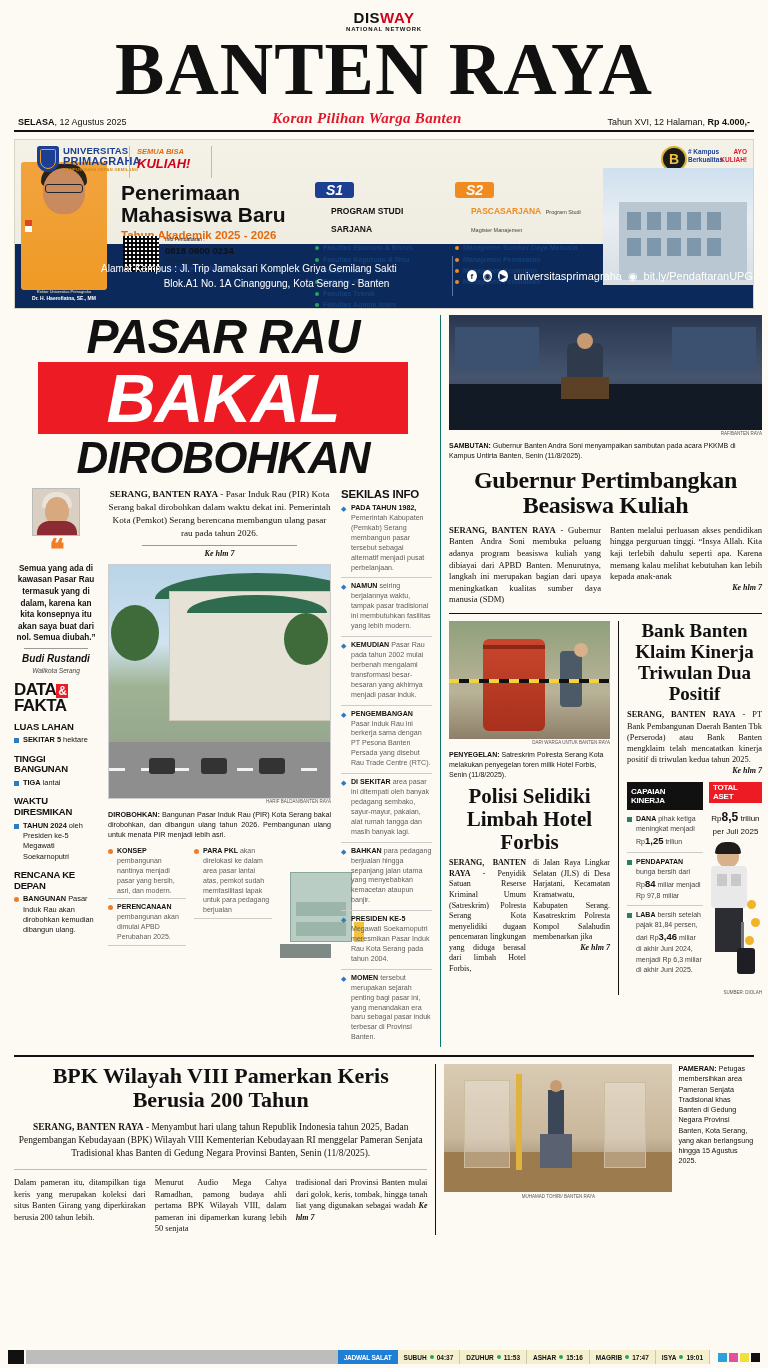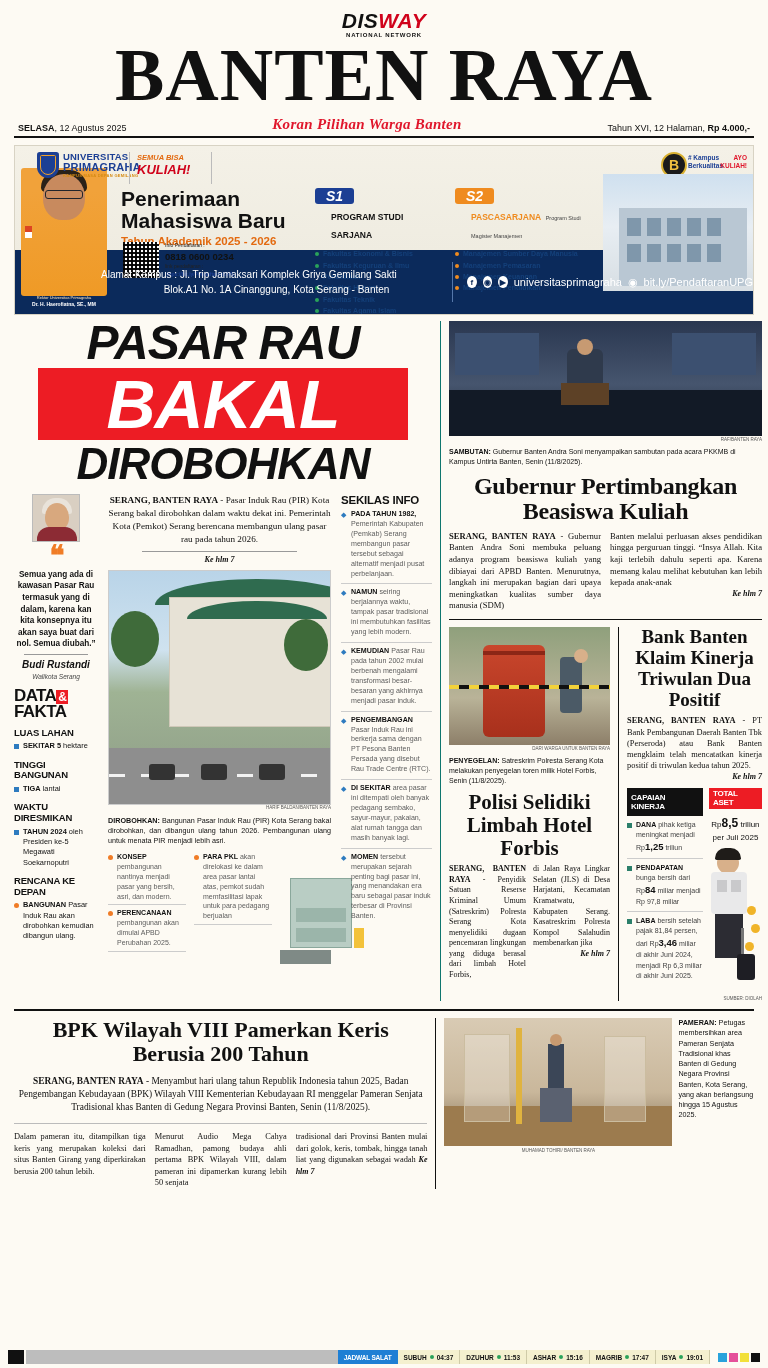--- a/index.html
+++ b/index.html
@@ -9,21 +9,21 @@
     font-family:"Liberation Serif", serif;
     color:#111;
     overflow:hidden;
     position:relative;
   }
   .page { width:768px; height:1368px; position:relative; background:#fdfaf3; }
 
   
   .masthead { padding:10px 14px 0; text-align:center; position:relative; }
   .disway { text-align:center; line-height:1; }
-  .disway-main { font-family:"Liberation Sans", sans-serif; font-weight:bold; font-style:italic; font-size:21px; letter-spacing:.5px; }
+  .disway-main { font-family:"Liberation Sans", sans-serif; font-weight:bold; font-size:15px; letter-spacing:.5px; }
   .disway-main .dis { color:#111; }
   .disway-main .way { color:#d0021b; }
   .disway-sub { font-family:"Liberation Sans", sans-serif; font-weight:bold; font-size:6px; letter-spacing:.8px; color:#111; margin-top:1px; }
   .paper-title {
     font-family:"Liberation Serif", serif;
     font-weight:bold;
     font-size:74px;
     letter-spacing:1px;
     line-height:.95;
     margin-top:2px;
@@ -488,20 +488,22 @@
           </div>
         </div>
 
         <div class="lead-right">
           <div class="si-title">SEKILAS INFO</div>
           <div class="si-item"><b>PADA TAHUN 1982,</b><span> Pemerintah Kabupaten (Pemkab) Serang membangun pasar tersebut sebagai alternatif menjadi pusat perbelanjaan.</span></div>
           <div class="si-item"><b>NAMUN</b><span> seiring berjalannya waktu, tampak pasar tradisional ini membutuhkan fasilitas yang lebih modern.</span></div>
           <div class="si-item"><b>KEMUDIAN</b><span> Pasar Rau pada tahun 2002 mulai berbenah mengalami transformasi besar-besaran yang akhirnya menjadi pasar induk.</span></div>
           <div class="si-item"><b>PENGEMBANGAN</b><span> Pasar Induk Rau ini berkerja sama dengan PT Pesona Banten Persada yang disebut Rau Trade Centre (RTC).</span></div>
           <div class="si-item"><b>DI SEKITAR</b><span> area pasar ini ditempati oleh banyak pedagang sembako, sayur-mayur, pakaian, alat rumah tangga dan masih banyak lagi.</span></div>
+          <div class="si-item"><b>BAHKAN</b><span> para pedagang berjualan hingga sepanjang jalan utama yang menyebabkan kemacetan ataupun banjir.</span></div>
+          <div class="si-item"><b>PRESIDEN KE-5</b><span> Megawati Soekarnoputri meresmikan Pasar Induk Rau Kota Serang pada tahun 2004.</span></div>
           <div class="si-item" style="border-bottom:none;"><b>MOMEN</b><span> tersebut merupakan sejarah penting bagi pasar ini, yang menandakan era baru sebagai pasar induk terbesar di Provinsi Banten.</span></div>
         </div>
       </div>
     </div>
 
     <div class="col-right">
 
       <div class="rphoto1">
         <div style="position:absolute;left:0;right:0;bottom:0;height:46px;background:#121a26;"></div>
         <div style="position:absolute;left:118px;top:28px;width:36px;height:56px;background:#2f3a4c;border-radius:6px 6px 0 0;"></div>

